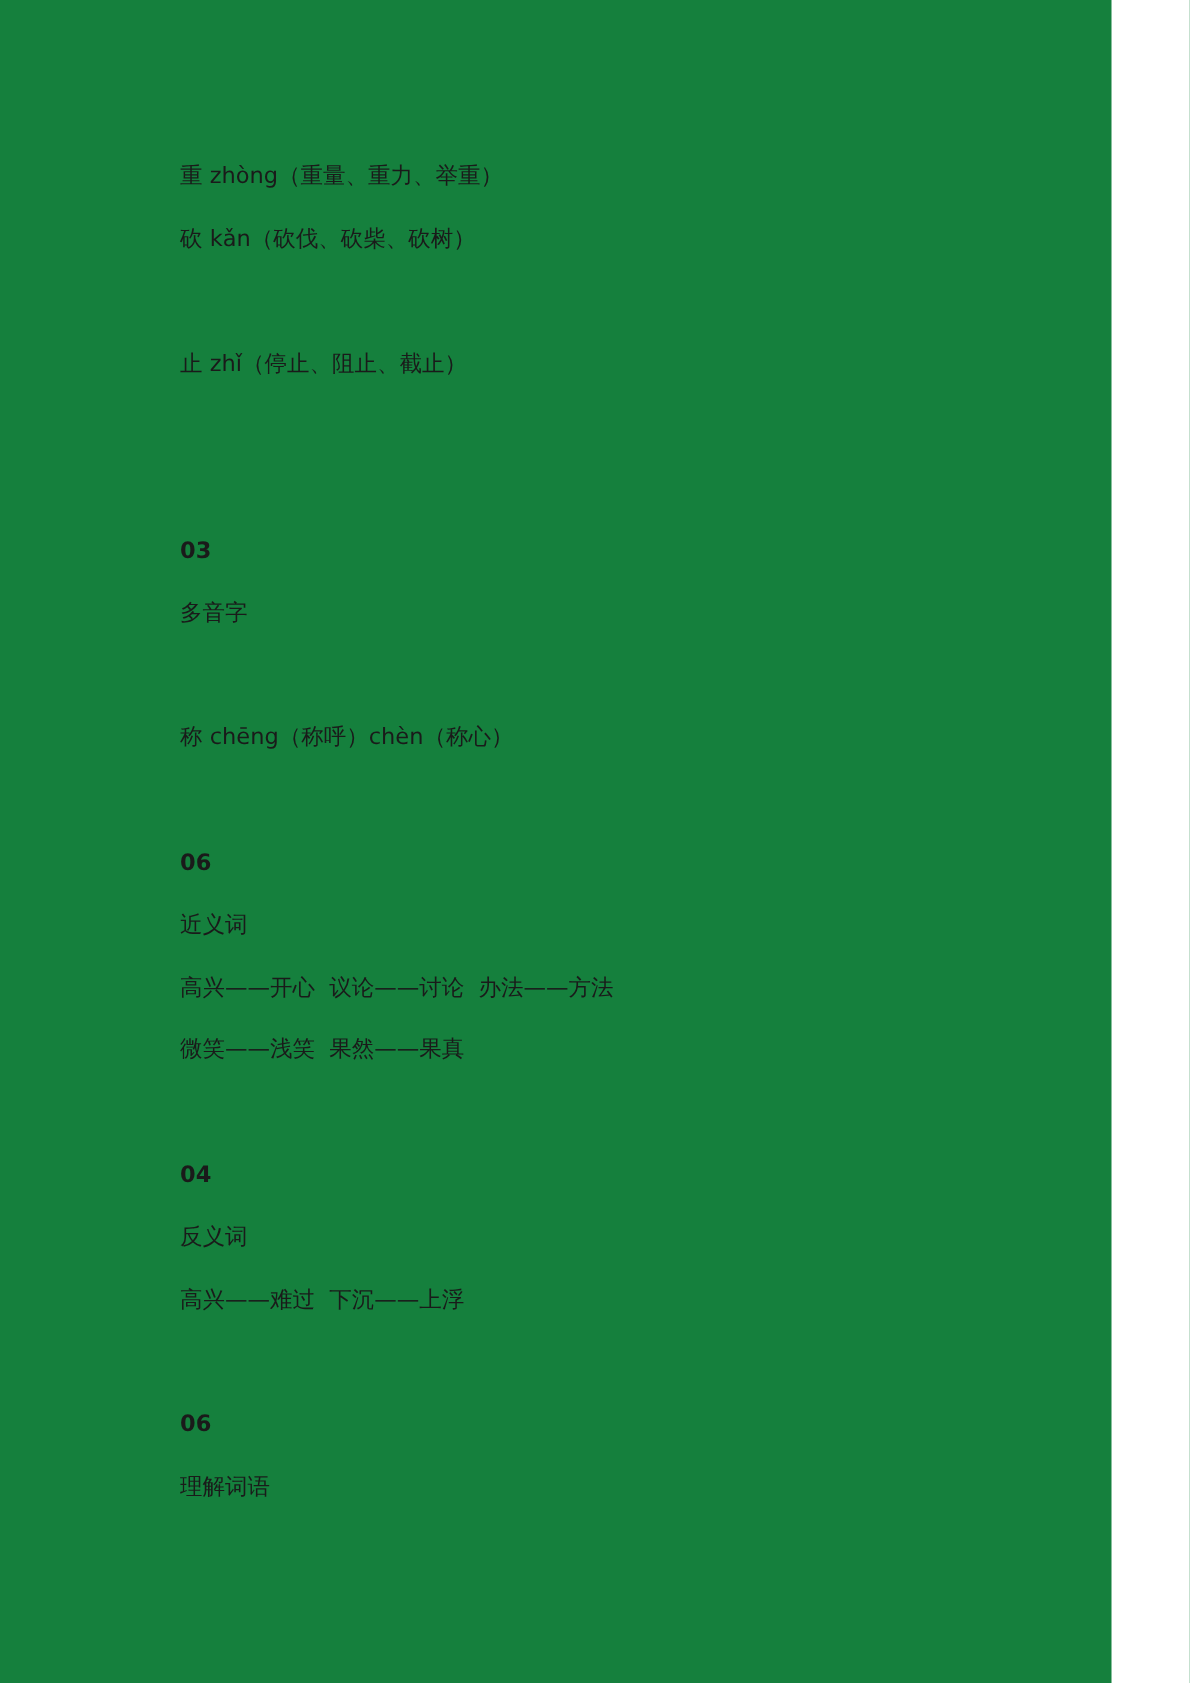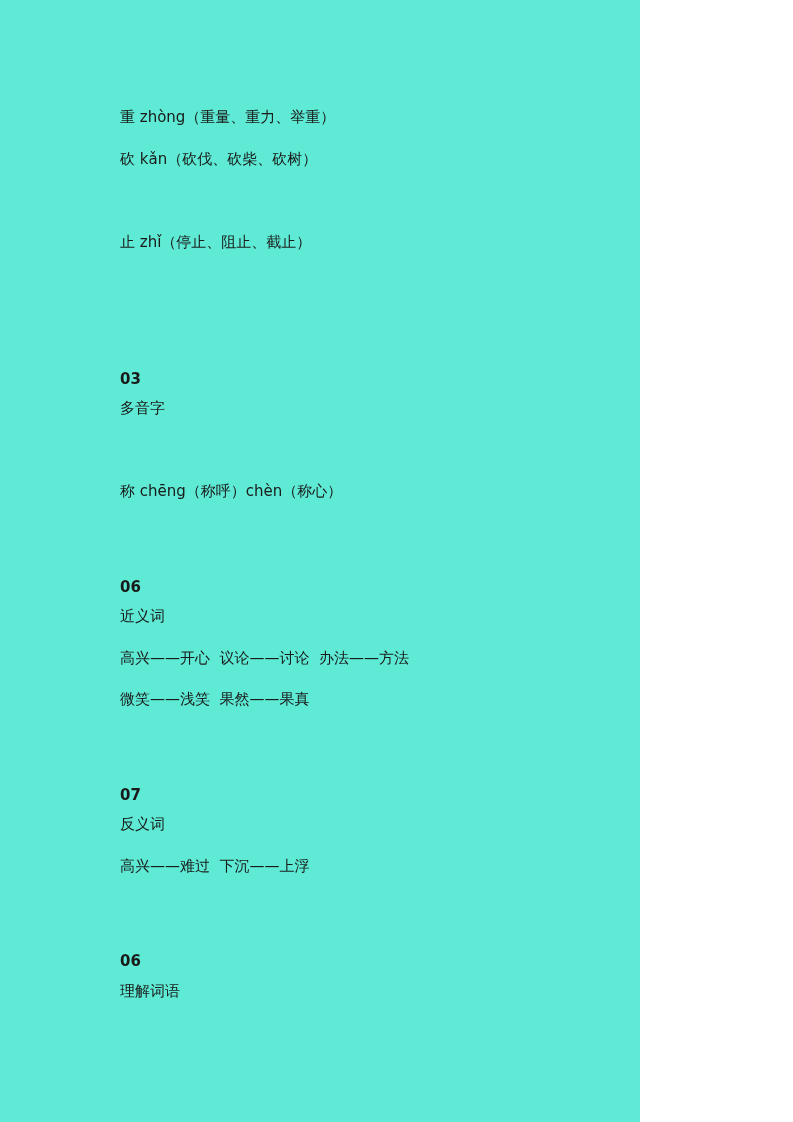--- a/index.html
+++ b/index.html
@@ -11,55 +11,54 @@
       width: 793px;
       height: 1122px;
       position: relative;
       overflow: hidden;
       font-family: "DejaVu Sans", "Liberation Sans", sans-serif;
       color: #1a1a1a;
     }
     .page {
       position: absolute;
       left: 0; top: 0;
-      width: 640px; height: 1122px;
-      background: #5eead4;
+      width: 741px; height: 1122px;
+      background: #15803d;
     }
     .line {
       position: absolute;
       left: 120px;
       font-size: 15px;
       line-height: 20px;
       white-space: pre;
       color: #1a1a1a;
     }
     .heading {
       font-weight: bold;
       font-size: 15px;
-      margin-top: 12px;
     }
   </style>
 </head>
 <body>
 
 <div class="page">
 
   <div class="line" style="top:107px">重 zhòng（重量、重力、举重）</div>
   <div class="line" style="top:149px">砍 kǎn（砍伐、砍柴、砍树）</div>
   <div class="line" style="top:232px">止 zhǐ（停止、阻止、截止）</div>
 
   <div class="line heading" style="top:357px">03</div>
   <div class="line" style="top:398px">多音字</div>
   <div class="line" style="top:481px">称 chēng（称呼）chèn（称心）</div>
 
   <div class="line heading" style="top:565px">06</div>
   <div class="line" style="top:606px">近义词</div>
   <div class="line" style="top:689px">微笑——浅笑  果然——果真</div>
   <div class="line" style="top:648px">高兴——开心  议论——讨论  办法——方法</div>
 
-  <div class="line heading" style="top:773px">07</div>
+  <div class="line heading" style="top:773px">04</div>
   <div class="line" style="top:814px">反义词</div>
   <div class="line" style="top:856px">高兴——难过  下沉——上浮</div>
 
   <div class="line heading" style="top:939px">06</div>
   <div class="line" style="top:981px">理解词语</div>
 
 </div>
 
 </body></html>

